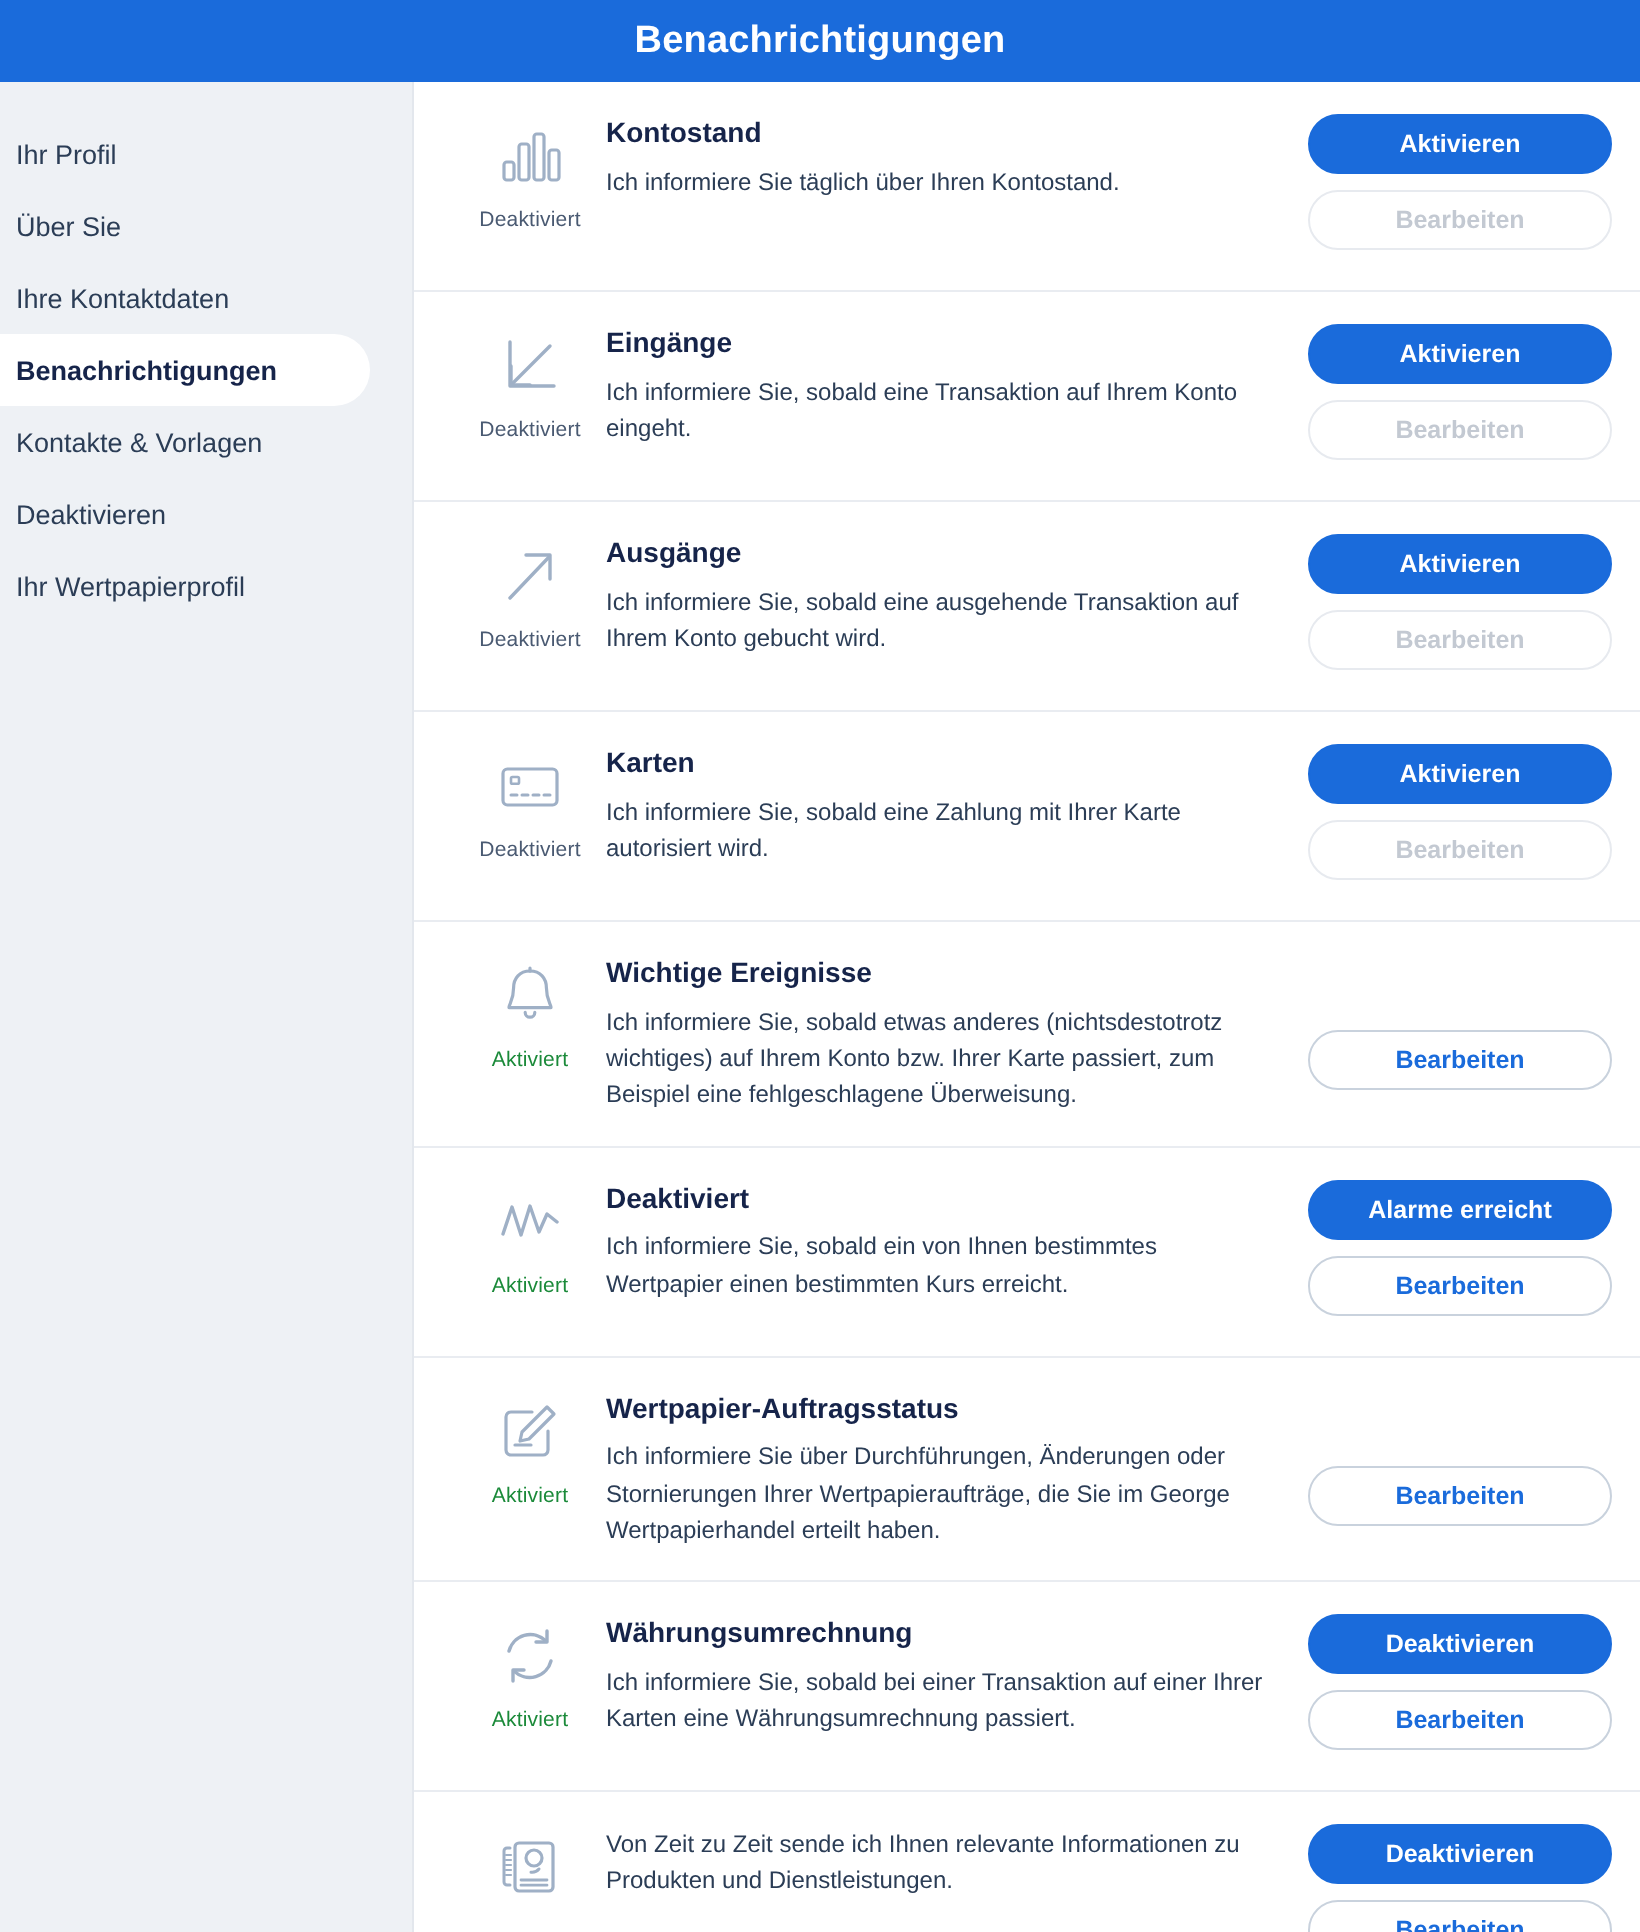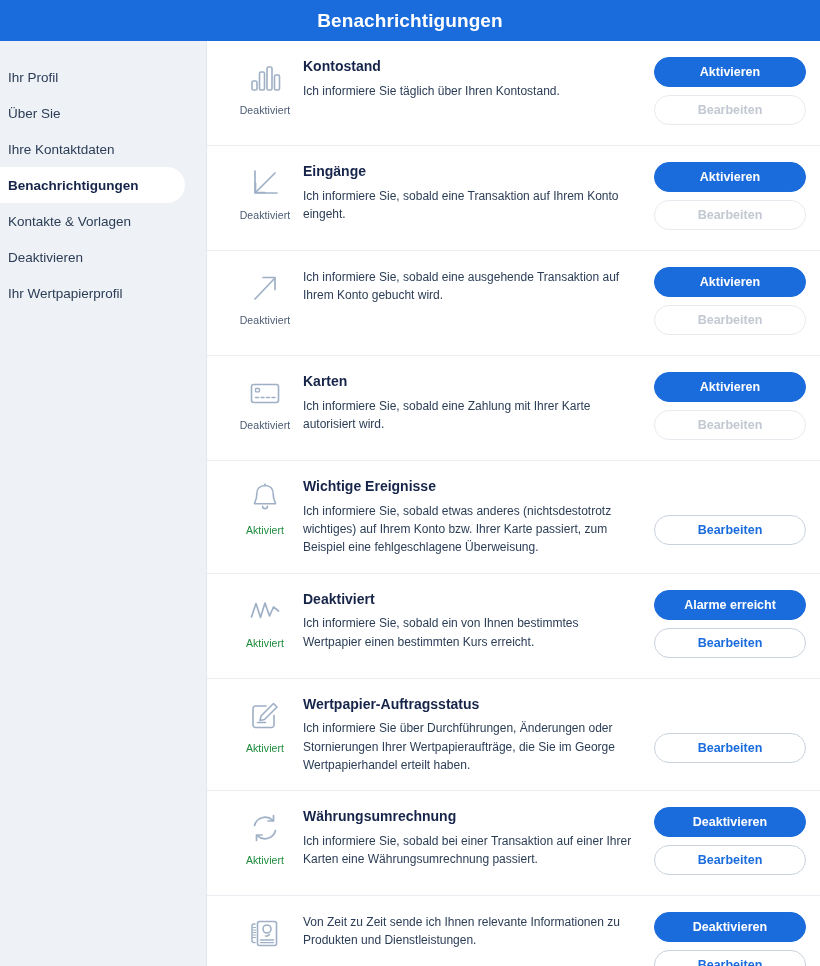--- a/index.html
+++ b/index.html
@@ -252,20 +252,21 @@
           <div class="icon-col">
             <div class="icon-box">
               <svg width="34" height="34" viewBox="0 0 34 34" fill="none">
         <path d="M7 28 L26.5 7.5" stroke="#9fb0c6" stroke-width="1.7" stroke-linecap="round"></path>
         <path d="M15 6.5 L27 6.5 L27 18.5" stroke="#9fb0c6" stroke-width="1.7" stroke-linecap="round" stroke-linejoin="round"></path>
       </svg>
             </div>
             <div class="status-label status-off">Deaktiviert</div>
           </div>
           <div class="text-col">
+            <div class="notif-title">Ausgänge</div>
             <div class="notif-desc">Ich informiere Sie, sobald eine ausgehende Transaktion auf Ihrem Konto gebucht wird.</div>
           </div>
           <div class="btn-col">
             <div class="btn btn-primary">Aktivieren</div>
             <div class="btn btn-disabled">Bearbeiten</div>
           </div>
         </div>
         <div class="notif-row">
           <div class="icon-col">
             <div class="icon-box">

